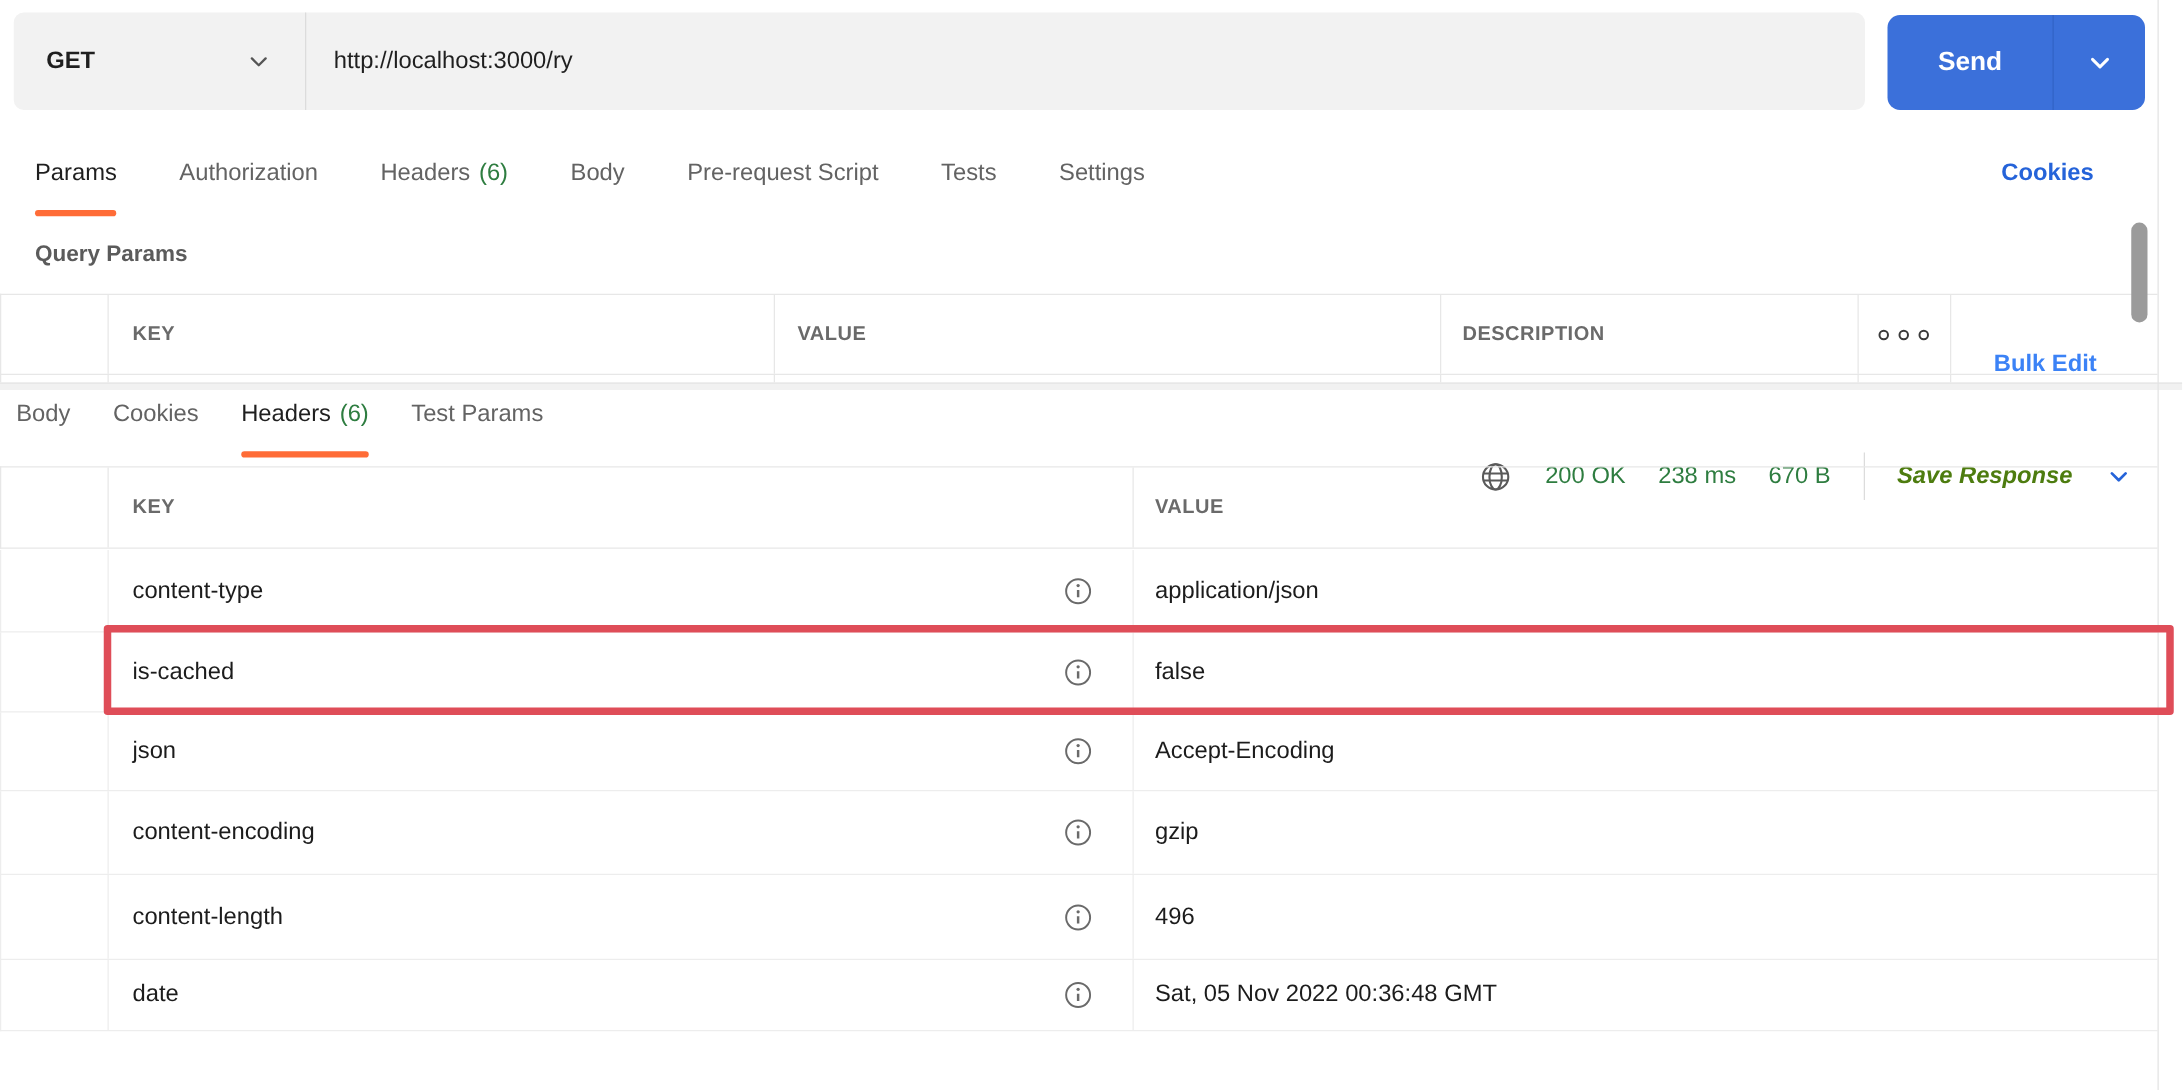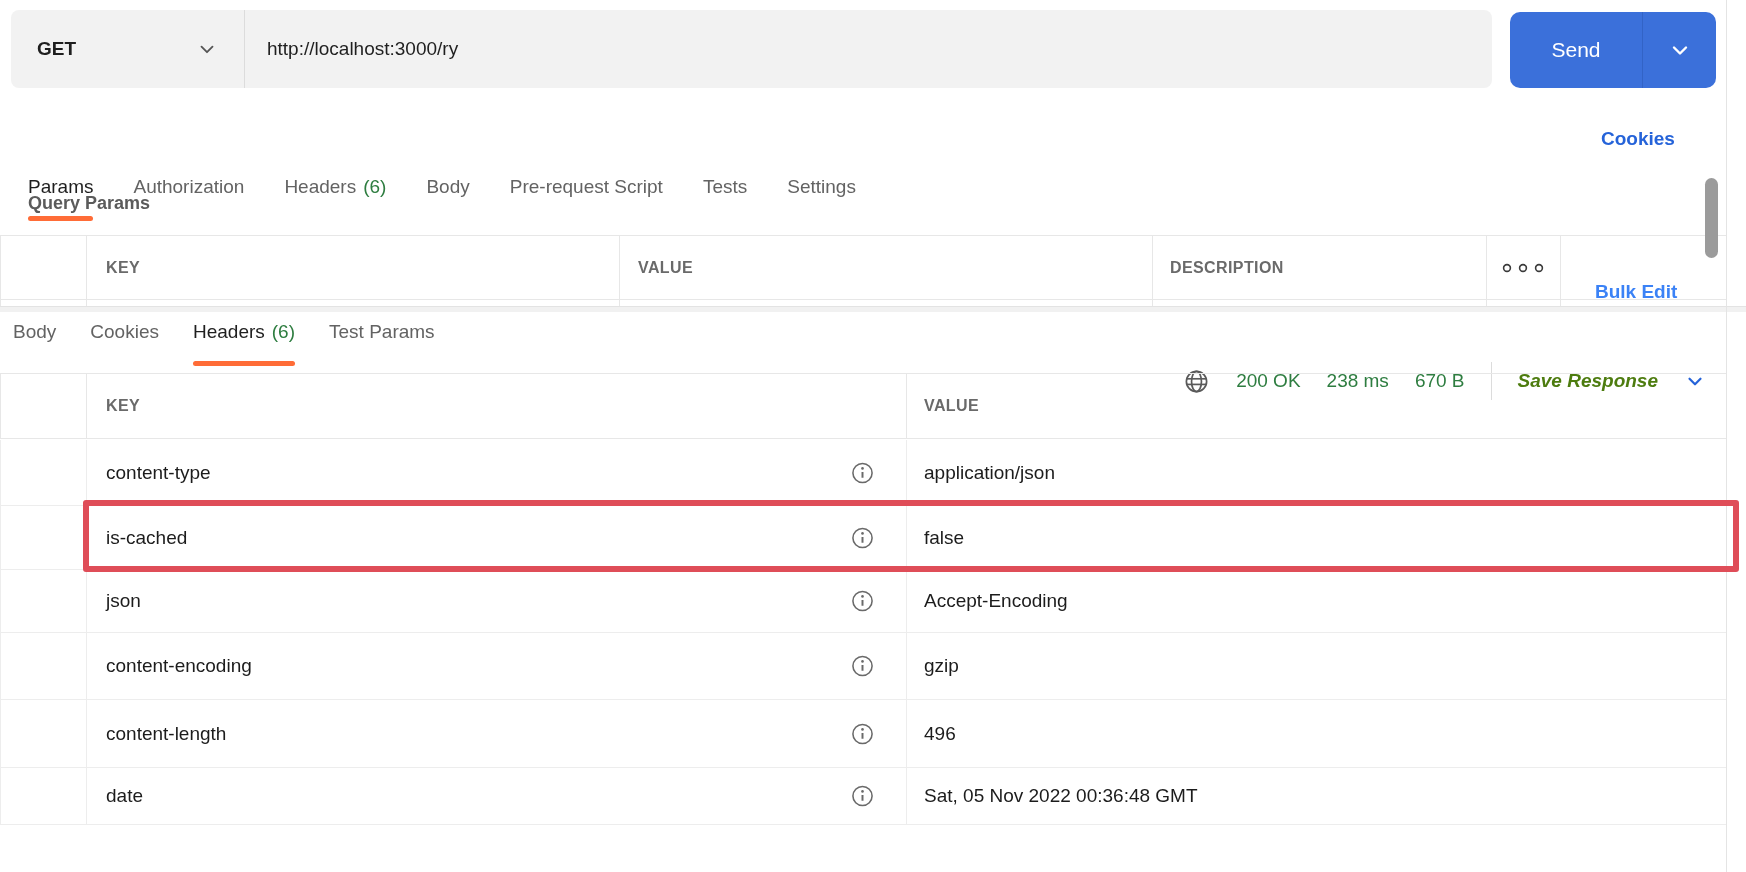--- a/index.html
+++ b/index.html
@@ -10,29 +10,29 @@
   
   .urlbar { position:absolute; left:11px; top:10px; width:1481px; height:78px;
             background:#f2f2f2; border-radius:8px; display:flex; }
   .method { width:234px; display:flex; align-items:center; justify-content:space-between;
             padding:0 26px; box-sizing:border-box; border-right:1px solid #dcdcdc; cursor:pointer; }
   .method-label { font-size:19px; font-weight:600; color:#1f1f1f; }
   .url-text { flex:1; display:flex; align-items:center; padding-left:22px; font-size:19px; color:#1f1f1f; }
   .send-btn { position:absolute; left:1510px; top:12px; width:206px; height:76px;
               background:#3b70da; border-radius:10px; display:flex; color:#ffffff; cursor:pointer; }
   .send-main { width:132px; display:flex; align-items:center; justify-content:center;
-               font-size:21px; font-weight:400; border-right:1px solid #3263c6; }
+               font-size:21px; font-weight:700; border-right:1px solid #3263c6; }
   .send-caret { flex:1; display:flex; align-items:center; justify-content:center; }
   
   .right-edge { position:absolute; left:1726px; top:0; width:1px; height:872px; background:#e4e4e4; }
   .scroll-thumb { position:absolute; left:1705px; top:178px; width:13px; height:80px;
                   border-radius:7px; background:#9b9b9b; cursor:pointer; }
   
-  .req-tabs { position:absolute; left:28px; top:126px; display:flex; gap:40px;
-              font-size:19px; color:#636363;margin-top:48px; }
+  .req-tabs { position:absolute; left:28px; top:126px; display:flex; gap:50px;
+              font-size:19px; color:#636363; }
   .resp-tabs { position:absolute; left:13px; top:319px; display:flex; gap:34px;
                font-size:19px; color:#636363; }
   .tab { position:relative; line-height:26px; cursor:pointer; white-space:nowrap; }
   .tab .count { color:#2e7d40; margin-left:7px; }
   .tab.active { color:#1f1f1f; }
   .tab.active::after { content:""; position:absolute; left:0; right:0; top:42px; height:5px;
                        background:#ff6c37; border-radius:3px; }
   .cookies-link { position:absolute; left:1601px; top:128px; font-size:19px; font-weight:700;
                   color:#2563d9; cursor:pointer; }
   .qp-title { position:absolute; left:28px; top:193px; font-size:18px; font-weight:700; color:#5b5b5b; }

